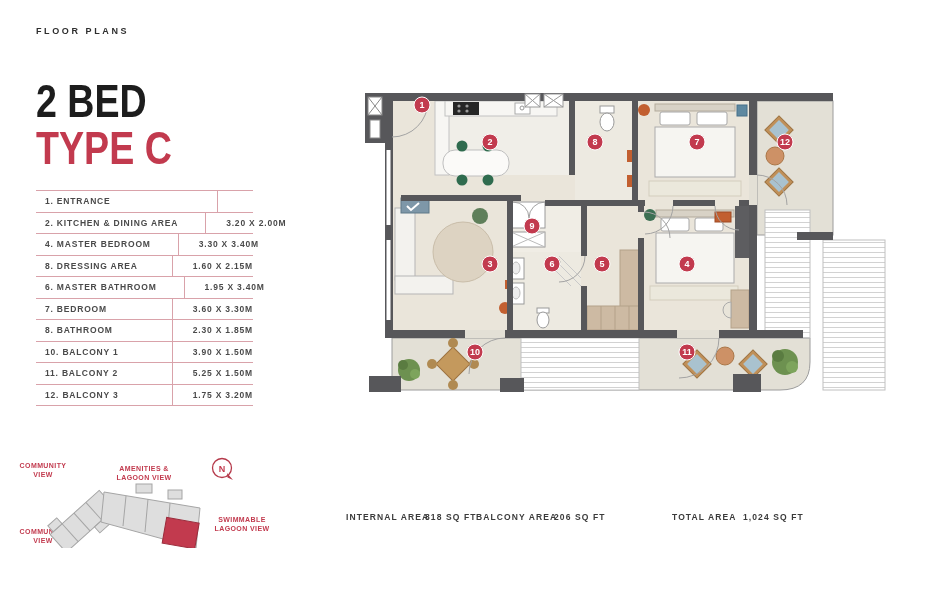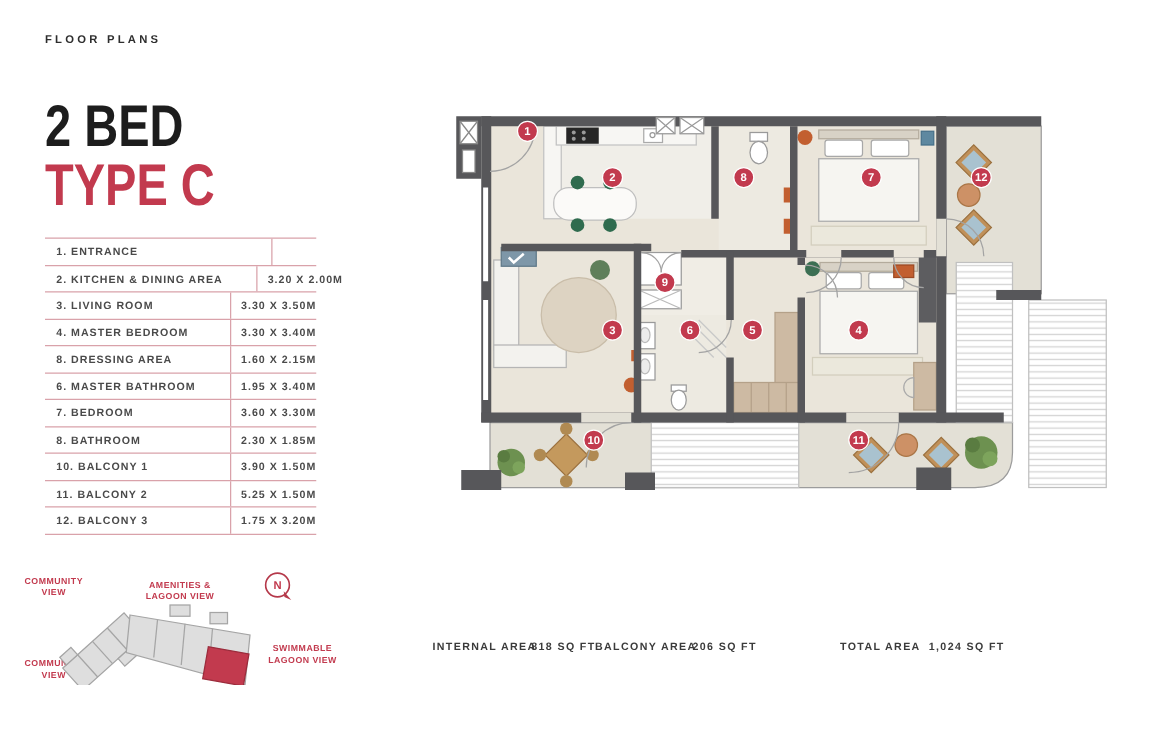--- a/index.html
+++ b/index.html
@@ -10,21 +10,21 @@
   .eyebrow{left:36px;top:26px;font-size:9px;font-weight:700;letter-spacing:2.6px;color:#2e2e2e;}
   .title-line{left:36px;font-size:47px;font-weight:700;line-height:1;letter-spacing:0px;
               transform:scaleX(0.8);transform-origin:0 0;white-space:nowrap;}
   .t1{top:77px;color:#1d1d1d;}
   .t2{top:124px;color:var(--accent,#c23a4e);}
   
   #room-table{left:36px;top:190px;width:217px;border-top:1px solid var(--tline,#d9a2aa);}
   .trow{display:flex;align-items:center;height:20.5px;border-bottom:1px solid var(--tline,#d9a2aa);
         font-size:8.5px;font-weight:700;letter-spacing:0.8px;color:#4a4a4a;gap:27px;}
   .tname{width:145px;padding-left:9px;white-space:nowrap;}
-  .tdim{flex:1;align-self:stretch;display:flex;align-items:center;padding-left:8px;
+  .tdim{flex:1;align-self:stretch;display:flex;align-items:center;padding-left:20px;
         border-left:1px solid var(--tline,#d9a2aa);white-space:nowrap;}
   
   .kp-label{font-size:7px;font-weight:700;letter-spacing:0.4px;line-height:1.3;
             color:var(--accent,#c23a4e);text-align:center;white-space:pre-line;}
   
   .area-group{top:512px;display:flex;font-size:8.5px;font-weight:700;letter-spacing:1.1px;color:#3b3b3b;white-space:nowrap;}
   .area-label{display:inline-block;}
   
   #disclaimer{left:346px;top:562px;width:575px;font-size:4.8px;line-height:1.55;color:#4f4f4f;}
   
@@ -41,24 +41,20 @@
   <div class="abs title-line t2">TYPE C</div>
 
   <div class="abs" id="room-table">
       <div class="trow">
         <span class="tname">1. ENTRANCE</span>
         <span class="tdim"></span>
       </div>
       <div class="trow">
         <span class="tname">2. KITCHEN &amp; DINING AREA</span>
         <span class="tdim">3.20 X 2.00M</span>
-      </div>
-      <div class="trow">
-        <span class="tname">3. LIVING ROOM</span>
-        <span class="tdim">3.30 X 3.50M</span>
       </div>
       <div class="trow">
         <span class="tname">4. MASTER BEDROOM</span>
         <span class="tdim">3.30 X 3.40M</span>
       </div>
       <div class="trow">
         <span class="tname">8. DRESSING AREA</span>
         <span class="tdim">1.60 X 2.15M</span>
       </div>
       <div class="trow">

